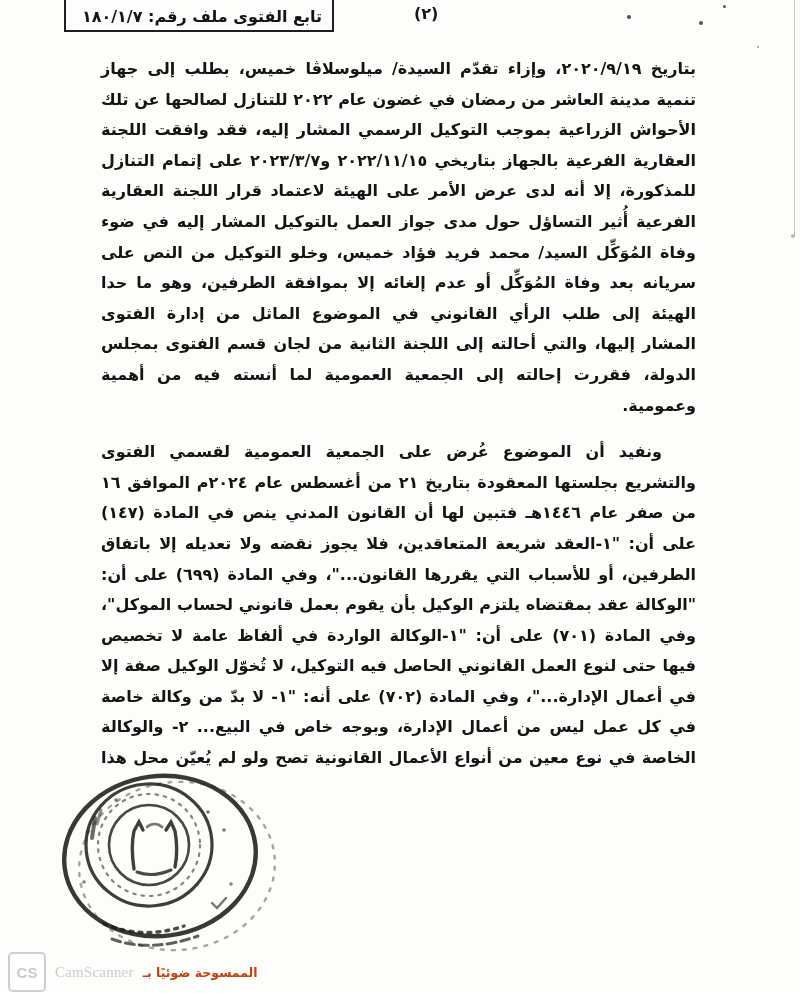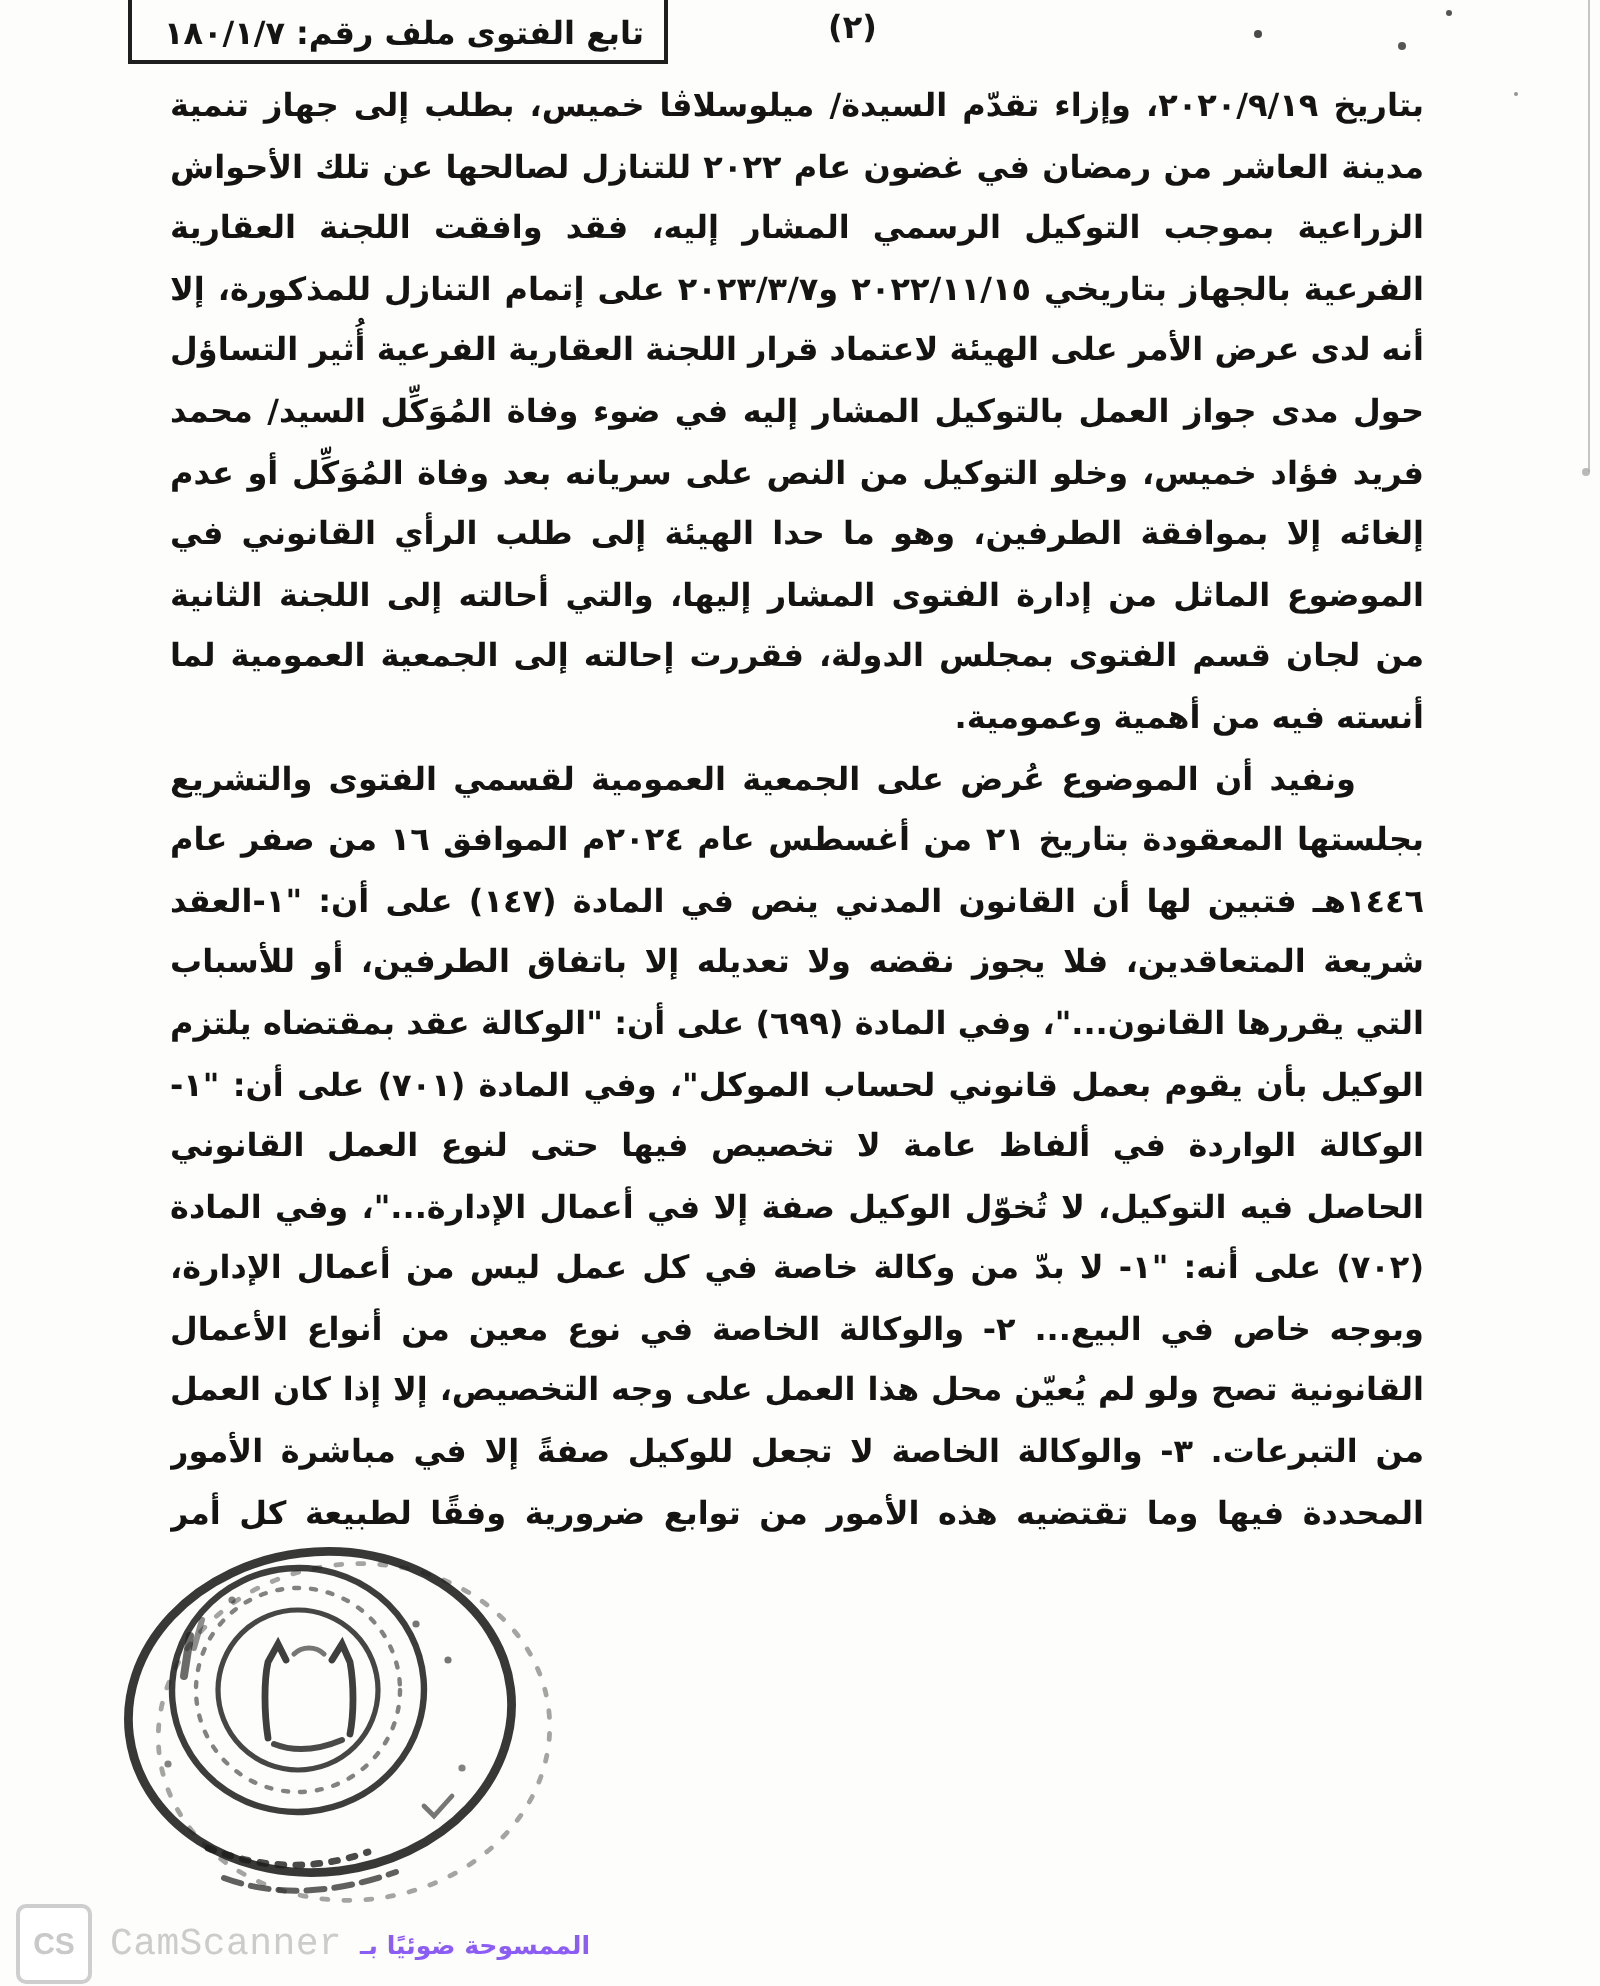--- a/index.html
+++ b/index.html
@@ -44,43 +44,43 @@
   }
 
   
   .body-text{
     position:absolute;right:88px;top:38px;width:627px;height:730px;
     overflow:hidden;
     direction:rtl;text-align:justify;
     font-size:16px;font-weight:bold;color:#151413;
     line-height:30.6px;
   }
-  .body-text p{margin:0;}
+  .body-text p{margin:16px;}
   .body-text p.indent{text-indent:34px;}
 
   
   .stamp{position:absolute;left:48px;top:772px;width:232px;height:192px;}
 
   
   .cs-footer{
     position:absolute;left:8px;top:956px;height:32px;
     display:flex;align-items:center;gap:9px;
   }
   .cs-badge{
     width:38px;height:40px;border:2.5px solid #cecece;border-radius:5px;
     display:flex;align-items:center;justify-content:center;
     color:#c9c9c9;font-family:"Liberation Sans",sans-serif;
     font-weight:bold;font-size:15px;box-sizing:border-box;background:#fff;
   }
   .cs-name{
-    color:#cccccc;font-family:Liberation Mono, monospace;
-    font-size:19px;font-weight:500;letter-spacing:.2px;
+    color:#cccccc;font-family:Liberation Serif, serif;
+    font-size:15px;font-weight:500;letter-spacing:.2px;
   }
   .cs-arabic{
-    direction:rtl;color:#8b5cf6;font-size:12.5px;font-weight:bold;
+    direction:rtl;color:#c2410c;font-size:12.5px;font-weight:bold;
   }
 </style>
 </head>
 <body>
 
 <div class="scan-page">
 
   <div class="header-box">
     <span class="ref">
       <span>تابع الفتوى ملف رقم:</span>

